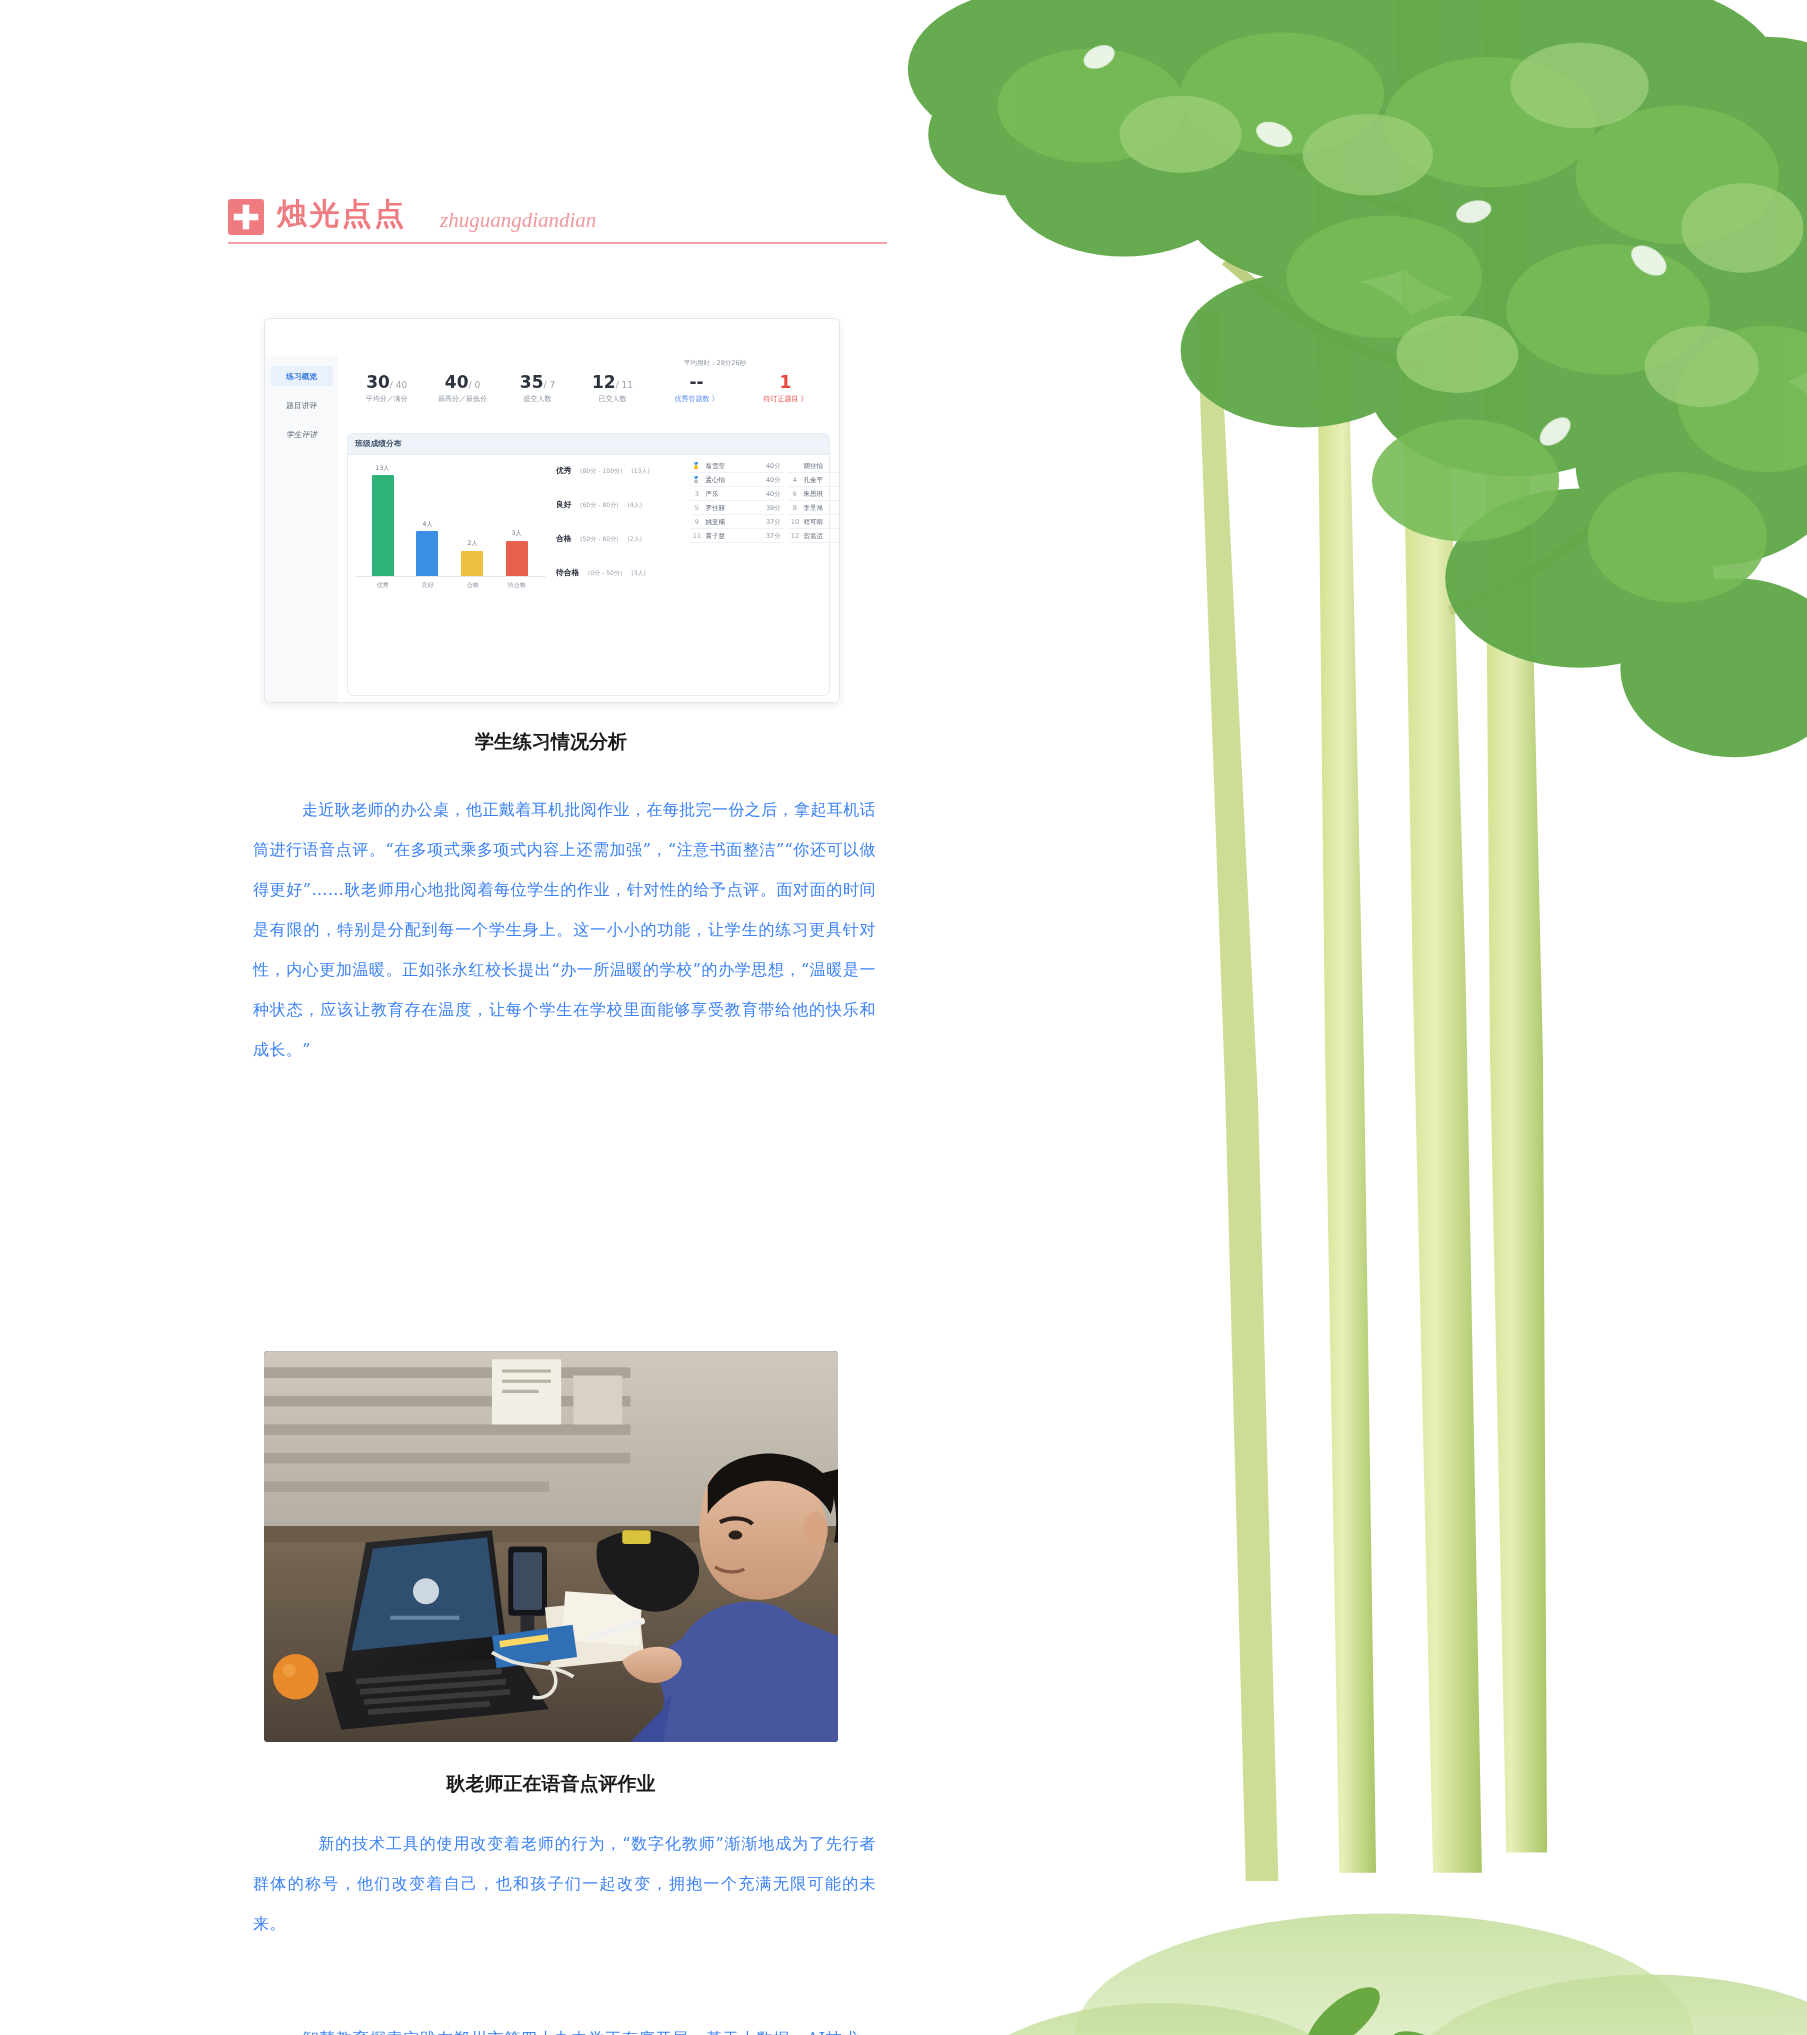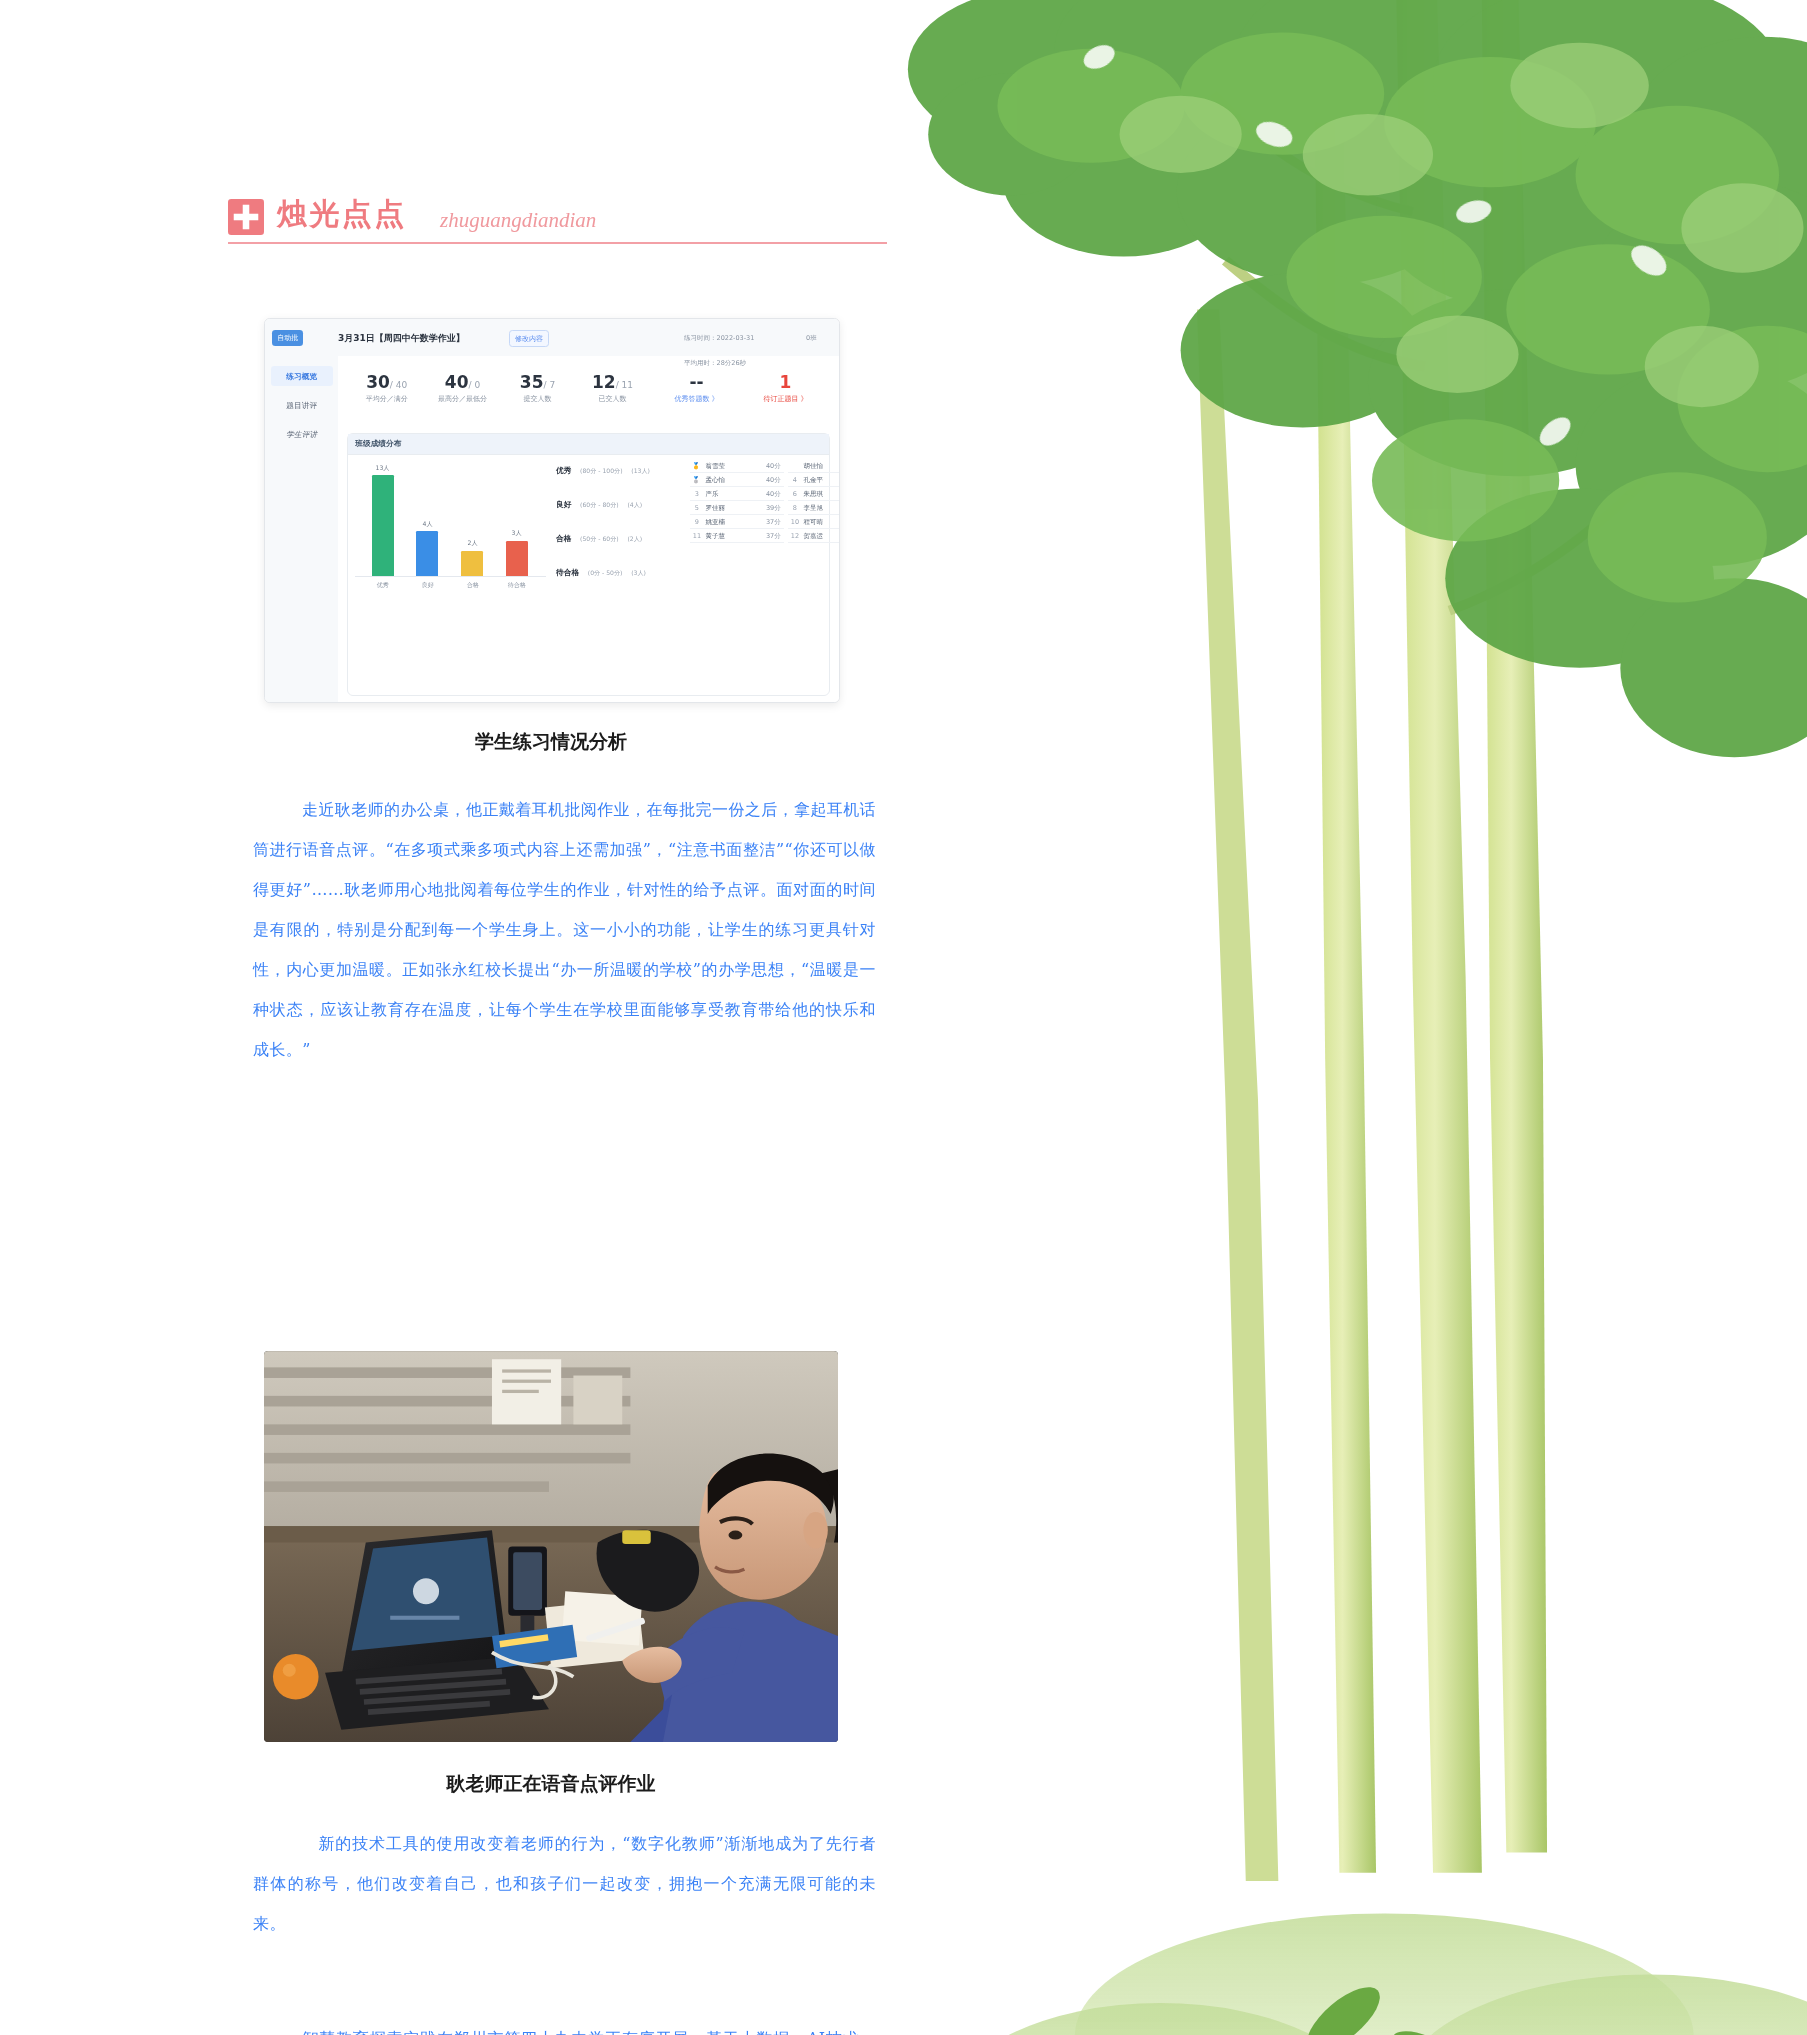--- a/index.html
+++ b/index.html
@@ -446,27 +446,20 @@
     <rect x="36" y="14" width="16" height="60" fill="#ffffff"></rect>
     <rect x="14" y="36" width="60" height="16" fill="#ffffff"></rect>
   </svg>
   <div class="header-title">烛光点点</div>
   <div class="header-pinyin">zhuguangdiandian</div>
   <div class="header-rule"></div>
 </div>
 
 <div class="fig1">
 
-  <div class="fig1-topbar">
-    <span class="pill" style="left:7.3px; top:11.4px;">自动批</span>
-    <div class="topbar-title">3月31日【周四中午数学作业】</div>
-    <div class="topbar-chip">修改内容</div>
-    <div class="topbar-meta" style="left:419px;">练习时间：2022-03-31</div>
-    <div class="topbar-meta" style="left:541px;">0班</div>
-  </div>
 
   <div class="fig1-side">
     <div class="side-item active" style="top:9.8px;">练习概览</div>
     <div class="side-item" style="top:39px;">题目讲评</div>
     <div class="side-item" style="top:68px;font-style:italic;">学生评讲</div>
   </div>
 
   <div class="fig1-main">
 
     <div class="topbar-meta" style="left:346px; top:3.3px;">平均用时：28分26秒</div>

